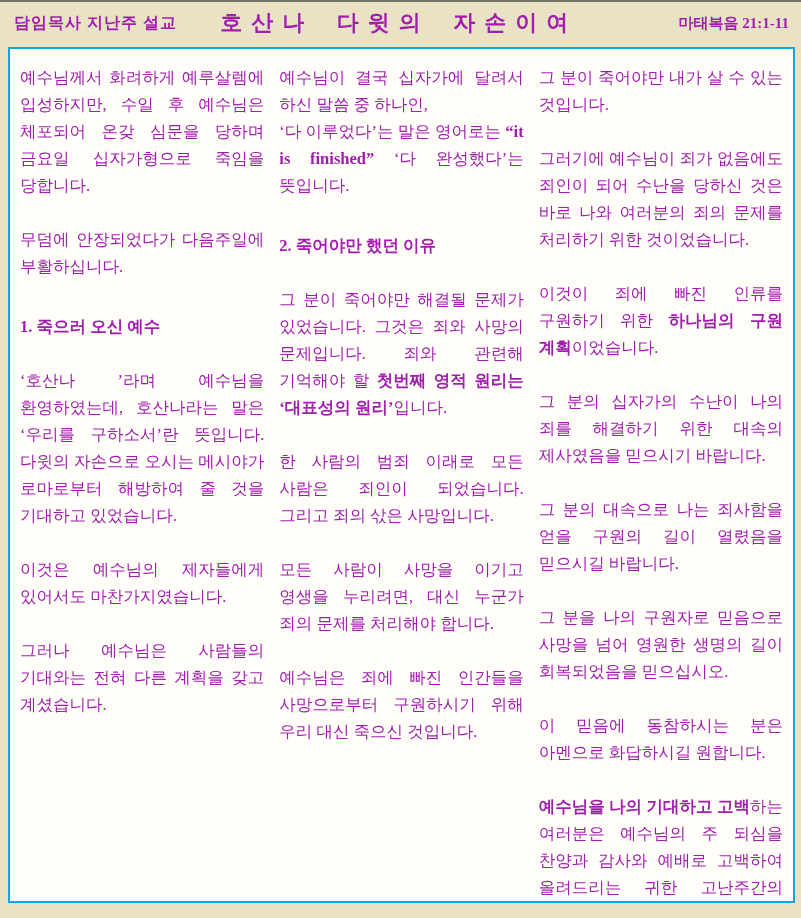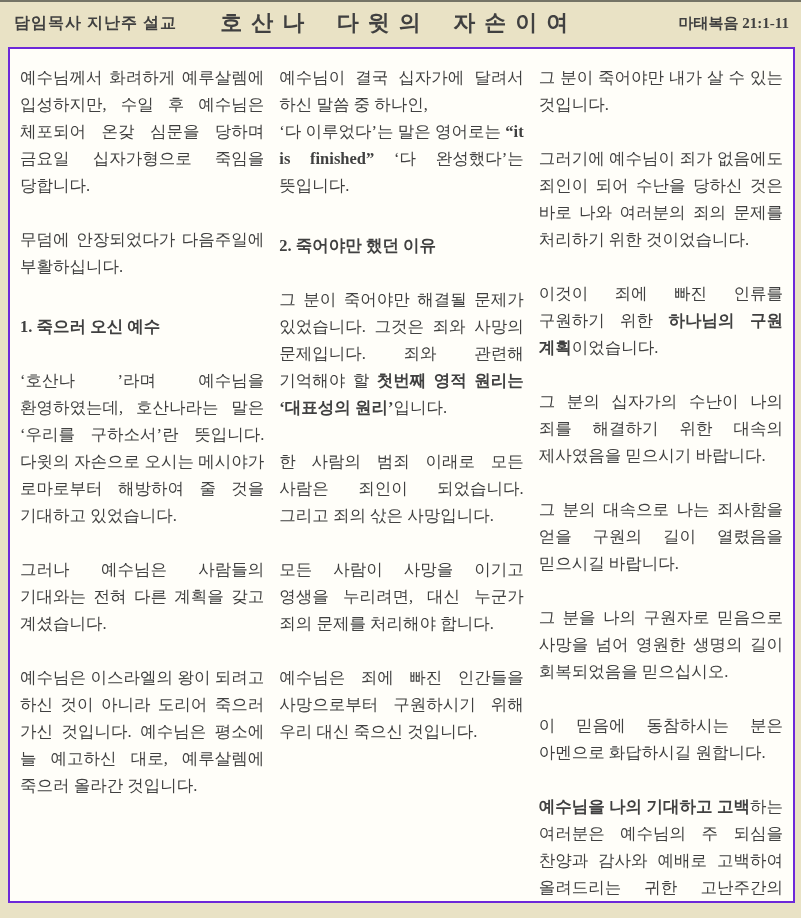--- a/index.html
+++ b/index.html
@@ -7,21 +7,21 @@
     width:801px;height:918px;
     font-family:"Liberation Serif","DejaVu Serif",serif;
     background:#e9e2c5;
   }
   .page{
     position:relative;
     width:801px;height:918px;
     box-sizing:border-box;
     background:#e9e2c5;
     border-top:2px solid #757466;
-    color:#404040;
+    color:#a21caf;
   }
   .header{
     height:42px;
     display:flex;
     align-items:center;
     justify-content:space-between;
     padding:0 12px 0 14px;
     box-sizing:border-box;
   }
   .header-left{
@@ -43,21 +43,21 @@
   .header-right{
     font-weight:bold;
     font-size:15px;
     white-space:nowrap;
     padding-left:28px;
   }
   .content{
     position:absolute;
     left:8px;right:6px;top:45px;bottom:15px;
     background:#fffef9;
-    border:2px solid #6d28d9;
+    border:2px solid #0ea5e9;
     box-sizing:border-box;
     display:flex;
     gap:15px;
     padding:15px 10px 8px 10px;
     overflow:hidden;
   }
   .col{
     flex:1 1 0;
     min-width:0;
     font-size:16.5px;
@@ -81,22 +81,22 @@
     <span class="header-right">마태복음 21:1-11</span>
   </div>
 
   <div class="content">
 
     <div class="col">
       <p><span>예수님께서 화려하게 예루살렘에 입성하지만, 수일 후 예수님은 체포되어 온갖 심문을 당하며 금요일 십자가형으로 죽임을 당합니다.</span></p>
       <p><span>무덤에 안장되었다가 다음주일에 부활하십니다.</span></p>
       <p class="h"><span>1. 죽으러 오신 예수</span></p>
       <p><span>‘호산나 ’라며 예수님을 환영하였는데, 호산나라는 말은 ‘우리를 구하소서’란 뜻입니다. 다윗의 자손으로 오시는 메시야가 로마로부터 해방하여 줄 것을 기대하고 있었습니다.</span></p>
+      <p><span>이것은 예수님의 제자들에게 있어서도 마찬가지였습니다.</span></p>
       <p><span>그러나 예수님은 사람들의 기대와는 전혀 다른 계획을 갖고 계셨습니다.</span></p>
-      <p><span>예수님은 이스라엘의 왕이 되려고 하신 것이 아니라 도리어 죽으러 가신 것입니다. 예수님은 평소에 늘 예고하신 대로, 예루살렘에 죽으러 올라간 것입니다.</span></p>
 
     </div>
 
     <div class="col">
       <p>
         <span>예수님이 결국 십자가에 달려서 하신 말씀 중 하나인,</span><br>
         <span>‘다 이루었다’는 말은 영어로는 </span><span class="b">“it is finished”</span><span> ‘다 완성했다’는 뜻입니다.</span>
       </p>
       <p class="h"><span>2. 죽어야만 했던 이유</span></p>
       <p><span>그 분이 죽어야만 해결될 문제가 있었습니다. 그것은 죄와 사망의 문제입니다. 죄와 관련해 기억해야 할 </span><span class="b">첫번째 영적 원리는 ‘대표성의 원리’</span><span>입니다.</span></p>

